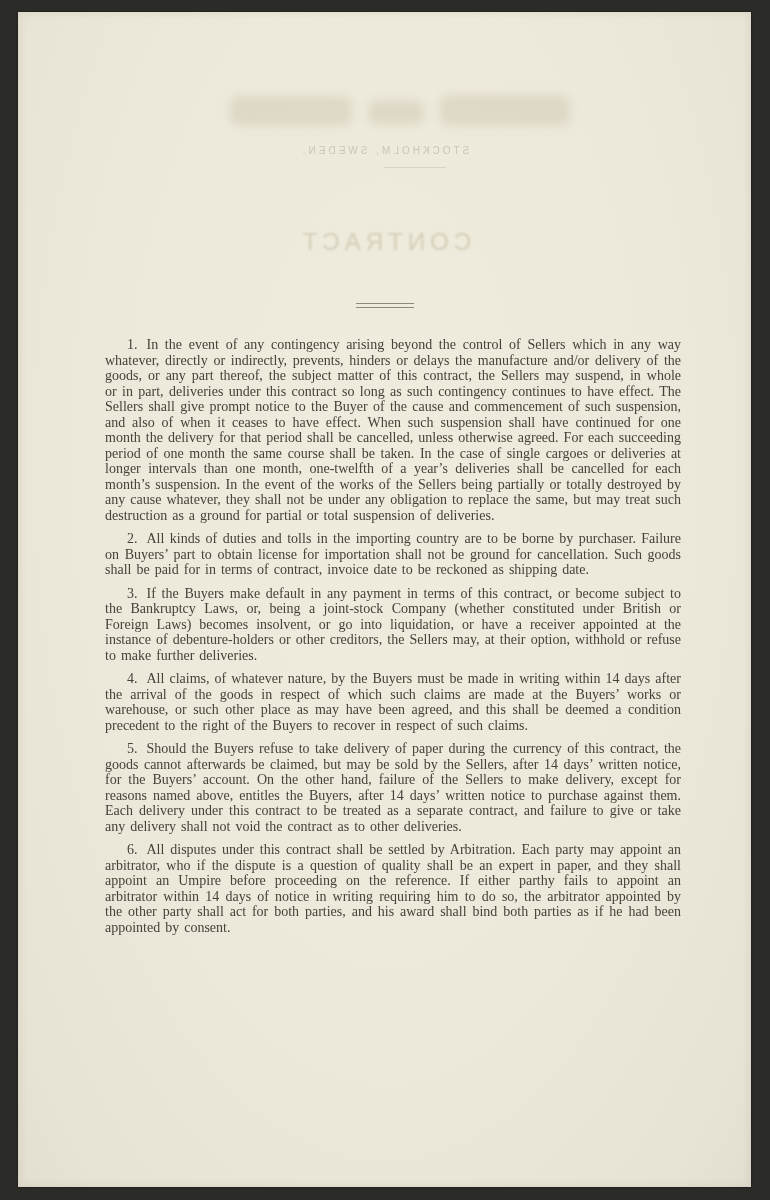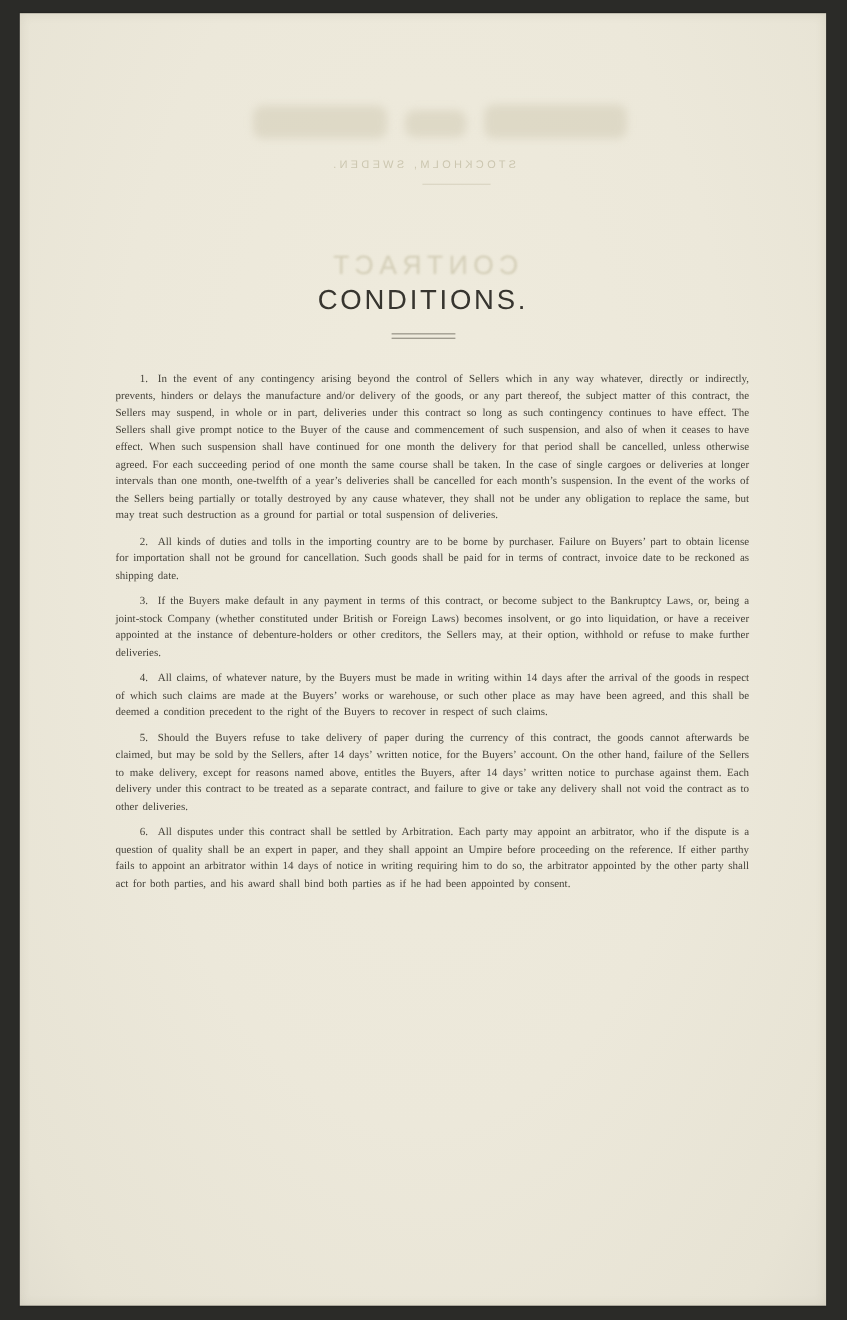--- a/index.html
+++ b/index.html
@@ -73,21 +73,21 @@
     width:58px;height:3px;
     margin-left:-29px;
     border-top:1px solid #8d897d;
     border-bottom:1px solid #8d897d;
   }
   .body-text{
     position:absolute;
     top:325px;left:87px;
     width:576px;
     color:#45423a;
-    font-size:10px;
+    font-size:14px;
     line-height:15.5px;
     text-align:justify;
     word-spacing:1.5px;
   }
   .para{margin:0 0 8px 0;text-indent:22px;}
   .pnum{padding-right:9px;}
 </style>
 </head>
 <body>
 
@@ -96,21 +96,20 @@
 
     <div class="bleed">
       <div class="bleed-blob" style="left:212px;top:84px;width:122px;height:30px;"></div>
       <div class="bleed-blob" style="left:350px;top:88px;width:56px;height:25px;"></div>
       <div class="bleed-blob" style="left:422px;top:83px;width:130px;height:31px;"></div>
       <div class="bleed-small">STOCKHOLM, SWEDEN.</div>
       <div class="bleed-rule"></div>
       <div class="bleed-contract">CONTRACT</div>
     </div>
 
-    <h1 class="title">CONDITIONS.</h1>
     <div class="double-rule"></div>
 
     <div class="body-text">
       <p class="para"><span class="pnum">1.</span><span class="ptext">In the event of any contingency arising beyond the control of Sellers which in any way whatever, directly or indirectly, prevents, hinders or delays the manufacture and/or delivery of the goods, or any part thereof, the subject matter of this contract, the Sellers may suspend, in whole or in part, deliveries under this contract so long as such contingency continues to have effect.  The Sellers shall give prompt notice to the Buyer of the cause and commencement of such suspension, and also of when it ceases to have effect.  When such suspension shall have continued for one month the delivery for that period shall be cancelled, unless otherwise agreed.  For each succeeding period of one month the same course shall be taken.  In the case of single cargoes or deliveries at longer intervals than one month, one-twelfth of a year’s deliveries shall be cancelled for each month’s suspension.  In the event of the works of the Sellers being partially or totally destroyed by any cause whatever, they shall not be under any obligation to replace the same, but may treat such destruction as a ground for partial or total suspension of deliveries.</span></p>
       <p class="para"><span class="pnum">2.</span><span class="ptext">All kinds of duties and tolls in the importing country are to be borne by purchaser.  Failure on Buyers’ part to obtain license for importation shall not be ground for cancellation.  Such goods shall be paid for in terms of contract, invoice date to be reckoned as shipping date.</span></p>
       <p class="para"><span class="pnum">3.</span><span class="ptext">If the Buyers make default in any payment in terms of this contract, or become subject to the Bankruptcy Laws, or, being a joint-stock Company (whether constituted under British or Foreign Laws) becomes insolvent, or go into liquidation, or have a receiver appointed at the instance of debenture-holders or other creditors, the Sellers may, at their option, withhold or refuse to make further deliveries.</span></p>
       <p class="para"><span class="pnum">4.</span><span class="ptext">All claims, of whatever nature, by the Buyers must be made in writing within 14 days after the arrival of the goods in respect of which such claims are made at the Buyers’ works or warehouse, or such other place as may have been agreed, and this shall be deemed a condition precedent to the right of the Buyers to recover in respect of such claims.</span></p>
       <p class="para"><span class="pnum">5.</span><span class="ptext">Should the Buyers refuse to take delivery of paper during the currency of this contract, the goods cannot afterwards be claimed, but may be sold by the Sellers, after 14 days’ written notice, for the Buyers’ account.  On the other hand, failure of the Sellers to make delivery, except for reasons named above, entitles the Buyers, after 14 days’ written notice to purchase against them.  Each delivery under this contract to be treated as a separate contract, and failure to give or take any delivery shall not void the contract as to other deliveries.</span></p>
       <p class="para"><span class="pnum">6.</span><span class="ptext">All disputes under this contract shall be settled by Arbitration.  Each party may appoint an arbitrator, who if the dispute is a question of quality shall be an expert in paper, and they shall appoint an Umpire before proceeding on the reference.  If either parthy fails to appoint an arbitrator within 14 days of notice in writing requiring him to do so, the arbitrator appointed by the other party shall act for both parties, and his award shall bind both parties as if he had been appointed by consent.</span></p>
     </div>

